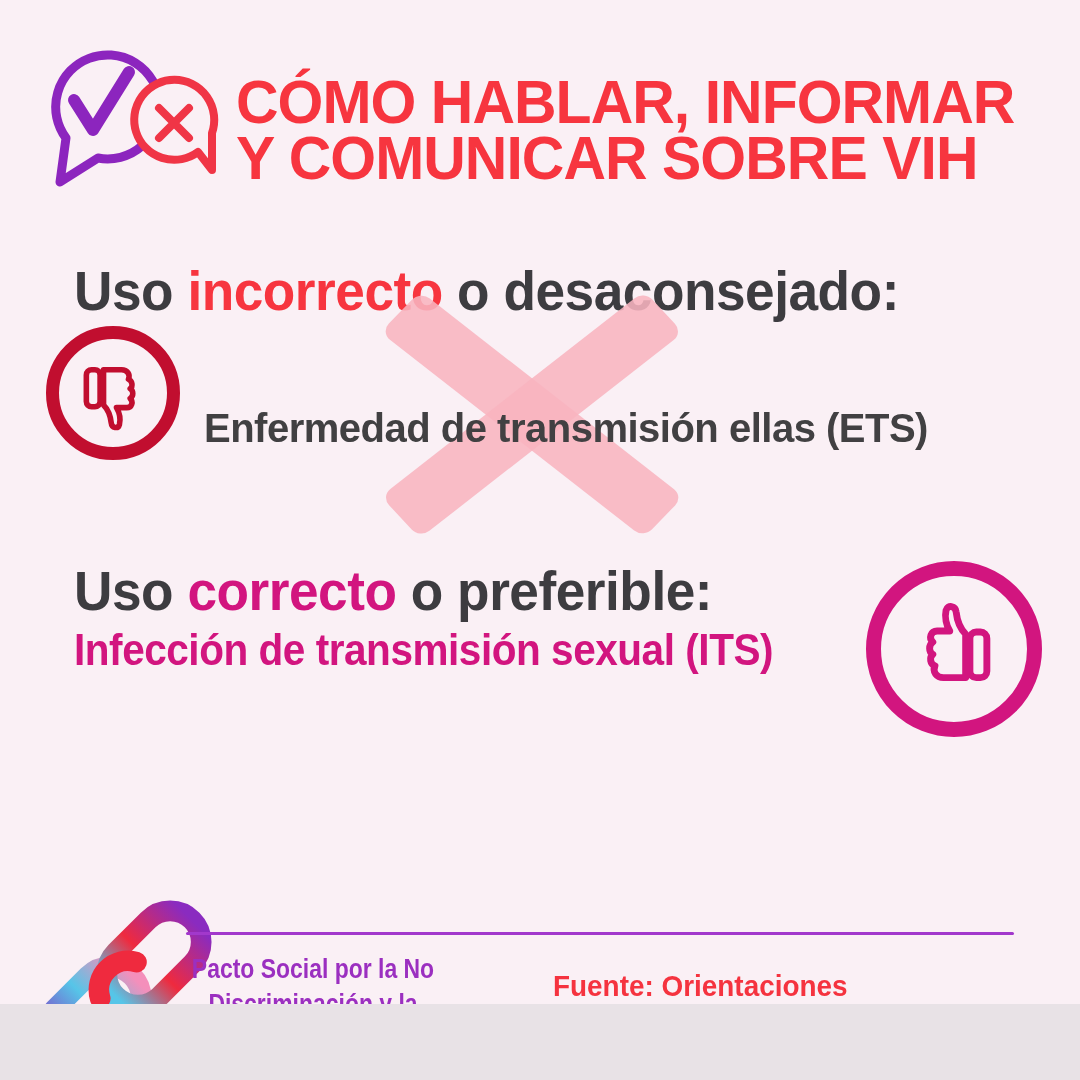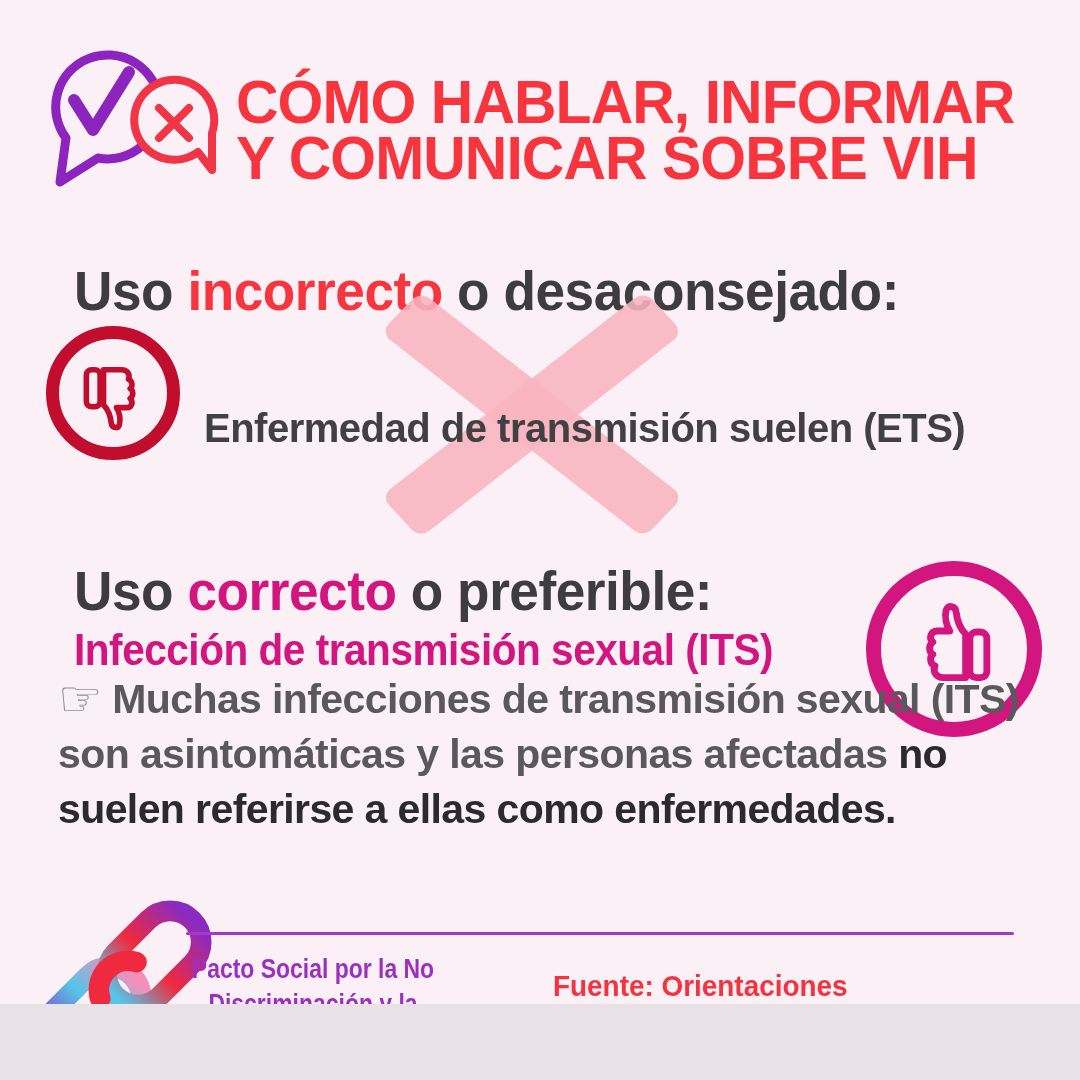--- a/index.html
+++ b/index.html
@@ -105,40 +105,37 @@
 
   <div class="abs thumb-circle thumb-down">
     <svg width="86" height="86" viewBox="0 0 100 100">
       <g transform="rotate(180 50 50)" fill="none" stroke="#C10E2F" stroke-width="6.5" stroke-linejoin="round" stroke-linecap="round">
         <rect x="65" y="34" width="16" height="43" rx="6"></rect>
         <path d="M61 77 L40 77 C33.5 77 29.5 71.5 32 66 C27.5 64 26.5 58 30 55 C26 52.5 26 46.5 30 43.5 C26 40 28 33 34 33 L46 33 C43 28 41 20 42.5 13.5 C44 8 51.5 9 52 15 C53 24 56 31 61 36 Z"></path>
       </g>
     </svg>
   </div>
 
-  <div class="abs item item2">Enfermedad de transmisión suelen (ETS)</div>
+  <div class="abs item item2">Enfermedad de transmisión ellas (ETS)</div>
 
   <div class="abs heading h-correct">
     <span>Uso </span><span class="hl-pink">correcto</span><span> o preferible:</span>
   </div>
 
   <div class="abs term">Infección de transmisión sexual (ITS)</div>
 
   <div class="abs thumb-circle thumb-up">
     <svg width="106" height="106" viewBox="0 0 100 100">
       <g fill="none" stroke="#D2157F" stroke-width="6.5" stroke-linejoin="round" stroke-linecap="round">
         <rect x="65" y="34" width="16" height="43" rx="6"></rect>
         <path d="M61 77 L40 77 C33.5 77 29.5 71.5 32 66 C27.5 64 26.5 58 30 55 C26 52.5 26 46.5 30 43.5 C26 40 28 33 34 33 L46 33 C43 28 41 20 42.5 13.5 C44 8 51.5 9 52 15 C53 24 56 31 61 36 Z"></path>
       </g>
     </svg>
   </div>
 
-  <div class="abs note">
-    <span class="hand">☞</span><span>Muchas infecciones de transmisión sexual (ITS) son asintomáticas y las personas afectadas </span><span class="strong">no suelen referirse a ellas como enfermedades.</span>
-  </div>
 
   <svg class="abs logo" viewBox="0 0 170 170">
     <defs>
       <linearGradient id="gA" x1="0" y1="0" x2="0" y2="1">
         <stop offset="0" stop-color="#8A2BC0"></stop>
         <stop offset="0.55" stop-color="#EF2A3E"></stop>
         <stop offset="1" stop-color="#56C5E8"></stop>
       </linearGradient>
       <linearGradient id="gB" x1="0" y1="0" x2="0" y2="1">
         <stop offset="0" stop-color="#F48FBB"></stop>

